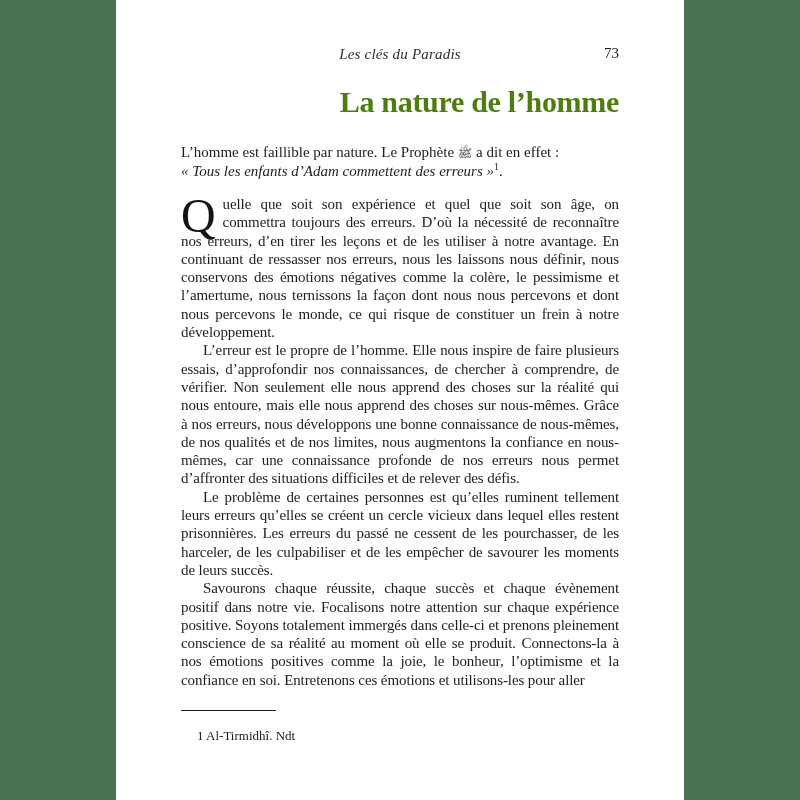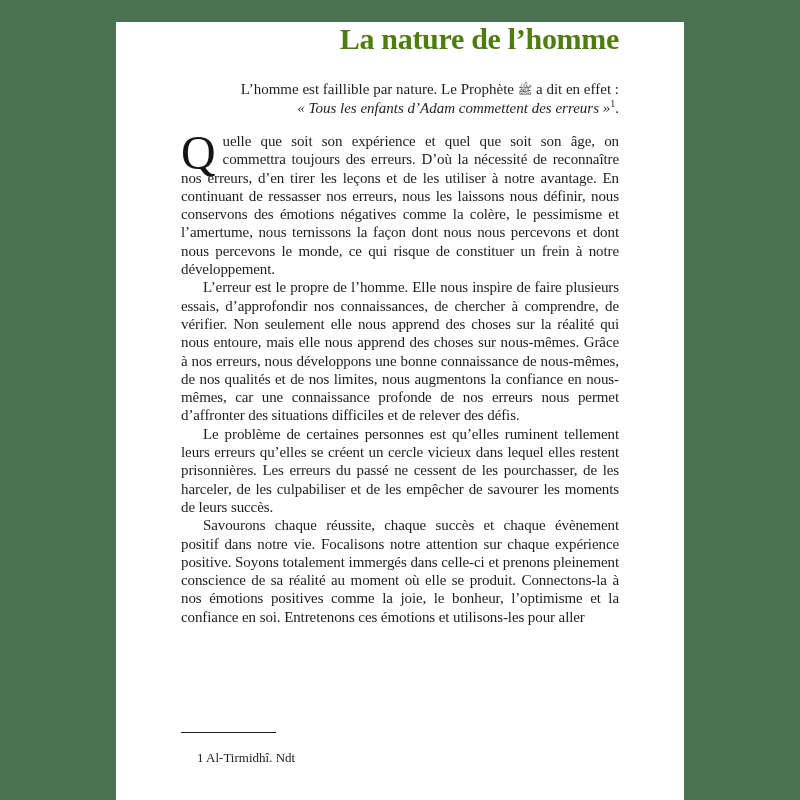--- a/index.html
+++ b/index.html
@@ -10,21 +10,21 @@
     box-sizing:border-box; padding:0 65px; position:relative;
     color:#1d1d1b;
   }
   .page-header { position:relative; padding-top:45px; text-align:center; }
   .running-title { font-style:italic; font-size:15px; color:#2f2f2d; letter-spacing:0.2px; }
   .page-number { position:absolute; right:0; top:45px; font-size:15px; color:#1d1d1b; }
   .chapter-title {
     margin:22px 0 16px; text-align:right; font-size:30px; font-weight:bold;
     letter-spacing:-0.3px; color:#4d7c0f;
   }
-  .intro { margin-top:24px; text-align:right; font-size:15px; line-height:19px; }
+  .intro { margin-top:24px; text-align:left; font-size:15px; line-height:19px; }
   .intro p { margin:0; }
   .intro .italic { font-style:italic;margin-top:24px; }
   .pbuh { font-size:12px; line-height:1; }
   .intro sup { font-size:10px; line-height:0; }
   .bodytext {
     margin-top:14px; font-size:15px; line-height:18.3px; text-align:justify;
     letter-spacing:-0.1px; height:506px; overflow:hidden;
   }
   .bodytext p { margin:0; text-indent:22px; }
   .bodytext p.first { text-indent:0; }
@@ -35,20 +35,24 @@
   .footnote { position:absolute; left:65px; top:710px; font-size:13px; line-height:17px; }
   .footnote-rule { width:95px; border-top:1.4px solid #1d1d1b; margin:0 0 6px 0; }
   .footnote p { margin:16px; }
 </style>
 </head>
 <body>
 
 <div class="stage">
   <div class="paper">
 
+    <div class="page-header">
+      <span class="running-title">Les clés du Paradis</span>
+      <span class="page-number">73</span>
+    </div>
 
     <h1 class="chapter-title">La nature de l’homme</h1>
 
     <div class="intro">
       <p><span>L’homme est faillible par nature. Le Prophète</span> <span class="pbuh">ﷺ</span> <span>a dit en effet :</span></p>
       <p><span class="italic">« Tous les enfants d’Adam commettent des erreurs »</span><sup>1</sup><span>.</span></p>
     </div>
 
     <div class="bodytext">
       <p class="first"><span class="dropcap">Q</span><span>uelle que soit son expérience et quel que soit son âge, on commettra toujours des erreurs. D’où la nécessité de reconnaître nos erreurs, d’en tirer les leçons et de les utiliser à notre avantage. En continuant de ressasser nos erreurs, nous les laissons nous définir, nous conservons des émotions négatives comme la colère, le pessimisme et l’amertume, nous ternissons la façon dont nous nous percevons et dont nous percevons le monde, ce qui risque de constituer un frein à notre développement.</span></p>

